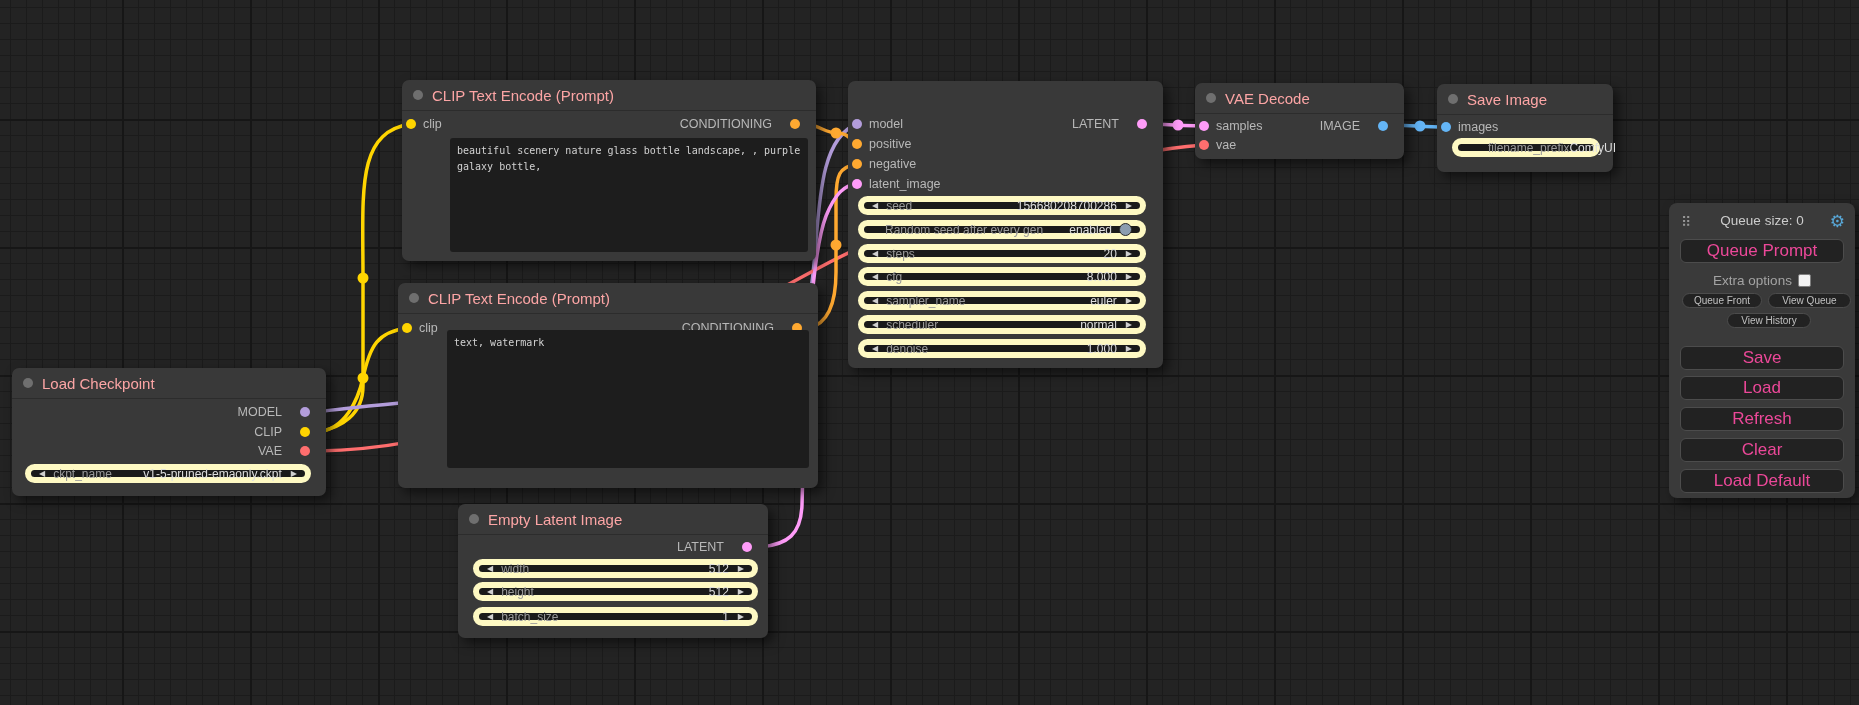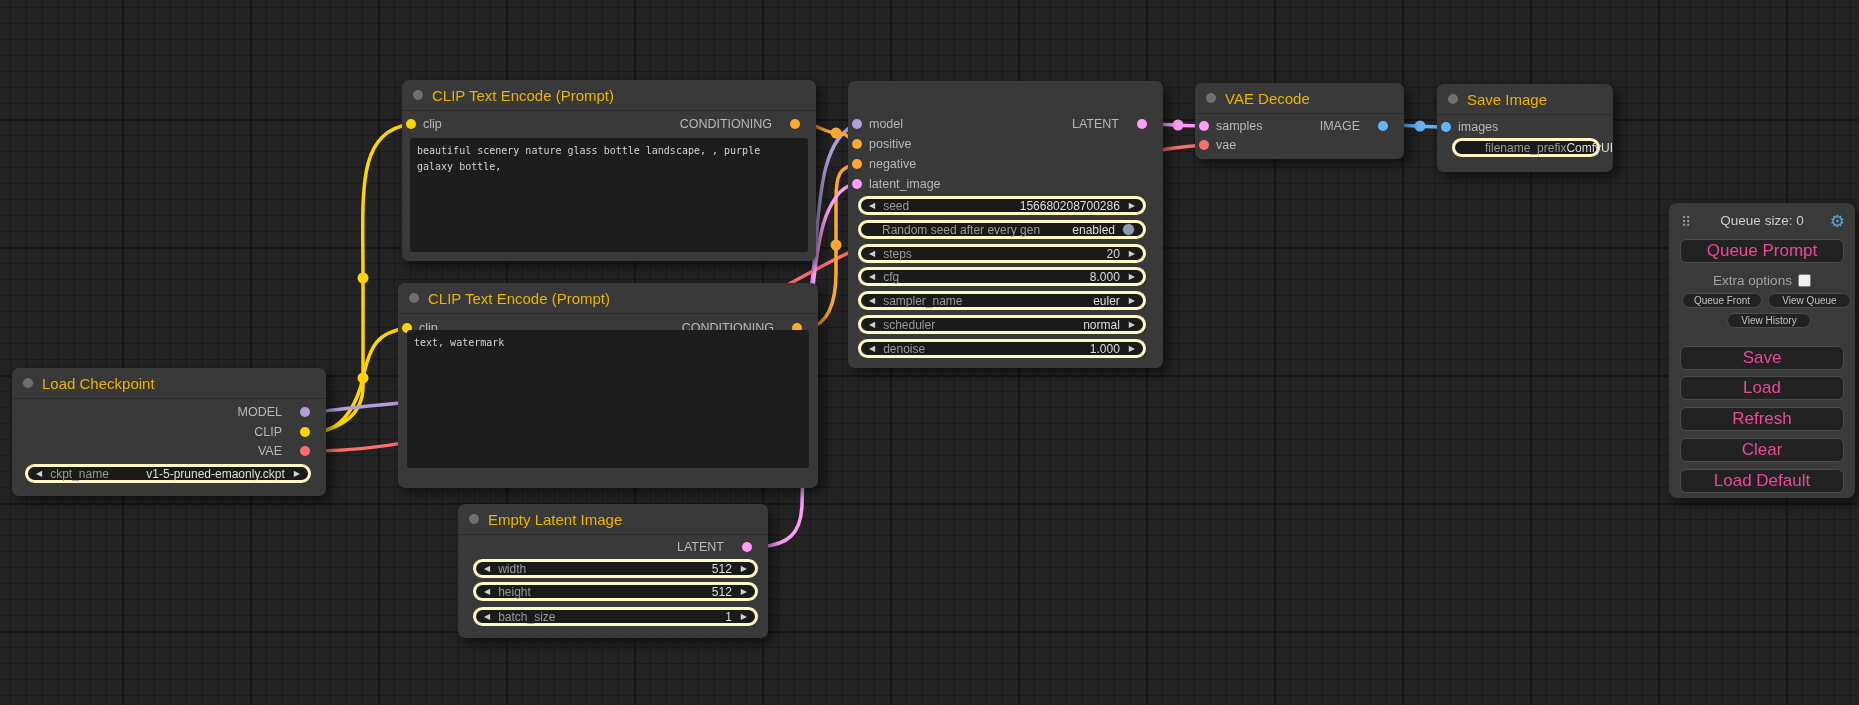--- a/index.html
+++ b/index.html
@@ -15,38 +15,38 @@
     background-size:128px 128px,128px 128px,16px 16px,16px 16px;
     background-position:-6px -9px,-6px -9px,-6px -9px,-6px -9px;
   }
   #wires{position:absolute;left:0;top:0;z-index:1;}
   .node{
     position:absolute;background:#393939;border-radius:7px;z-index:2;
     box-shadow:5px 5px 12px rgba(0,0,0,.55);
   }
   .node-title{
     height:30px;display:flex;align-items:center;gap:9px;padding:0 11px;
-    font-size:15px;color:#eab308;border-bottom:1px solid #2c2c2c;white-space:nowrap;
+    font-size:15px;color:#fca5a5;border-bottom:1px solid #2c2c2c;white-space:nowrap;
   }
   .title-dot{width:10px;height:10px;border-radius:50%;background:#6f6f6f;flex:none;}
   .srow{position:absolute;height:20px;line-height:20px;font-size:12.5px;color:#b8b8b8;white-space:nowrap;}
   .srow.in{left:0;padding-left:21px;}
   .srow.out{right:12px;padding-right:32px;text-align:right;}
   .slot-dot{position:absolute;top:5px;width:10px;height:10px;border-radius:50%;}
   .srow.in  .slot-dot{left:4px;}
   .srow.out .slot-dot{right:4px;}
   .c-model{background:#b39ddb;} .c-clip{background:#ffd500;} .c-vae{background:#ff6e6e;}
   .c-cond{background:#ffa931;} .c-latent{background:#ff9cf9;} .c-image{background:#64b5f6;}
   .prompt-box{
     position:absolute;background:#1d1d1d;border-radius:3px;box-sizing:border-box;
     padding:5px 7px;font-family:"DejaVu Sans Mono",monospace;font-size:10px;line-height:16px;
-    color:#d2d2d2;white-space:pre-wrap;word-break:break-word;overflow:hidden;
+    color:#d2d2d2;white-space:pre-wrap;word-break:break-word;overflow:hidden;margin-left:40px;
   }
   .pill{
-    position:absolute;height:19px;background:#1a1a1a;border:3px solid #fef9c3;
+    position:absolute;height:19px;background:#1a1a1a;border:6px solid #fef9c3;
     border-radius:10px;display:flex;align-items:center;padding:0 8px;
     font-size:12px;color:#9a9a9a;box-sizing:border-box;white-space:nowrap;
   }
   .pill .val{margin-left:auto;color:#dedede;}
   .warr{font-size:8px;color:#cfcfcf;line-height:1;flex:none;}
   .warr.l{margin-right:8px;} .warr.r{margin-left:9px;}
   .toggle-circle{
     width:13px;height:13px;border-radius:50%;background:#8b9db0;
     border:1px solid #2a2a2a;margin-left:7px;flex:none;box-sizing:border-box;
   }

